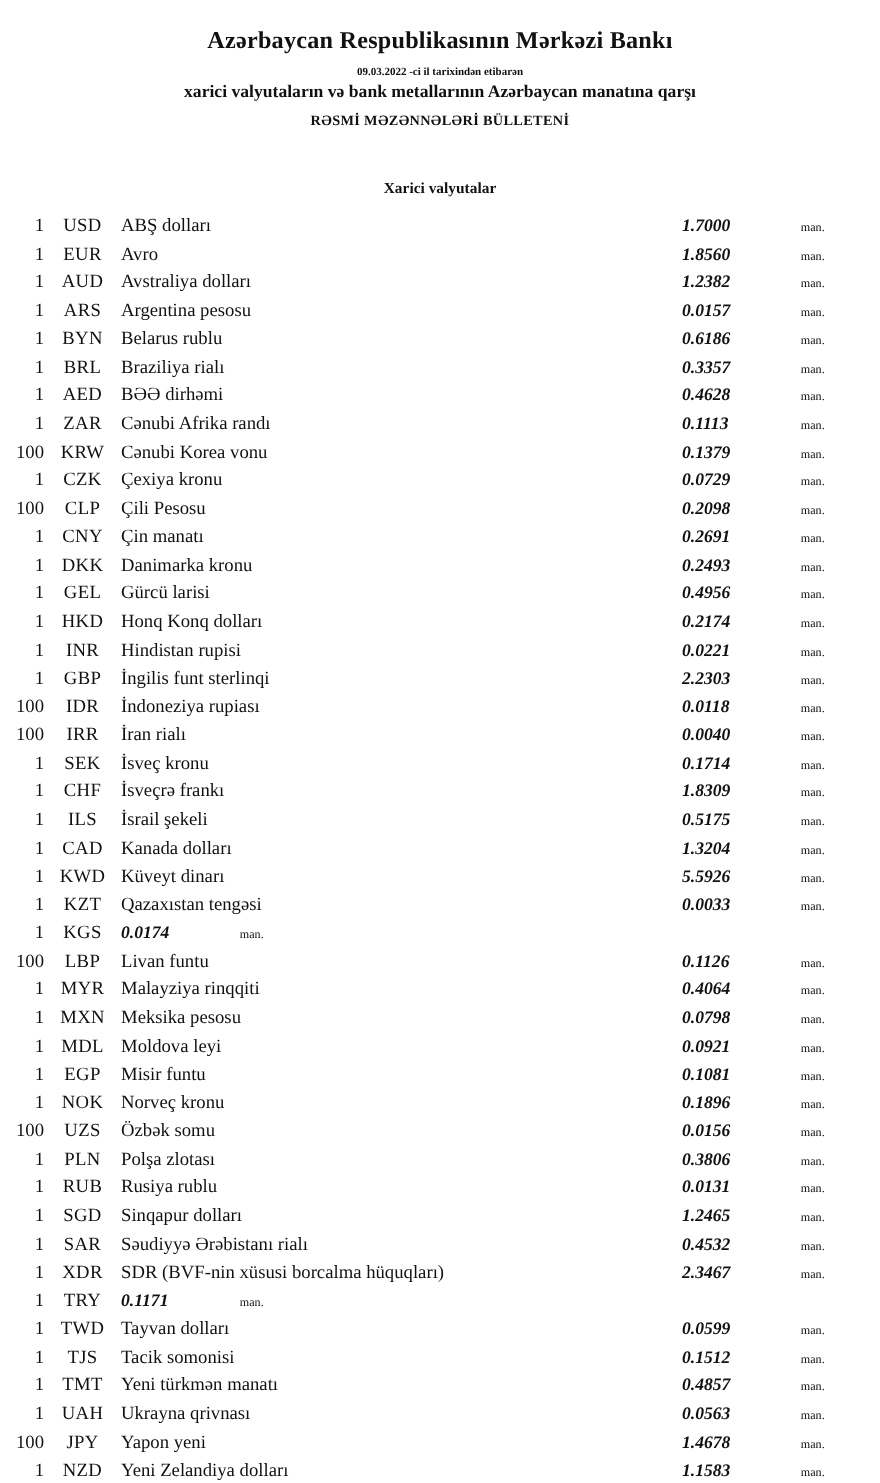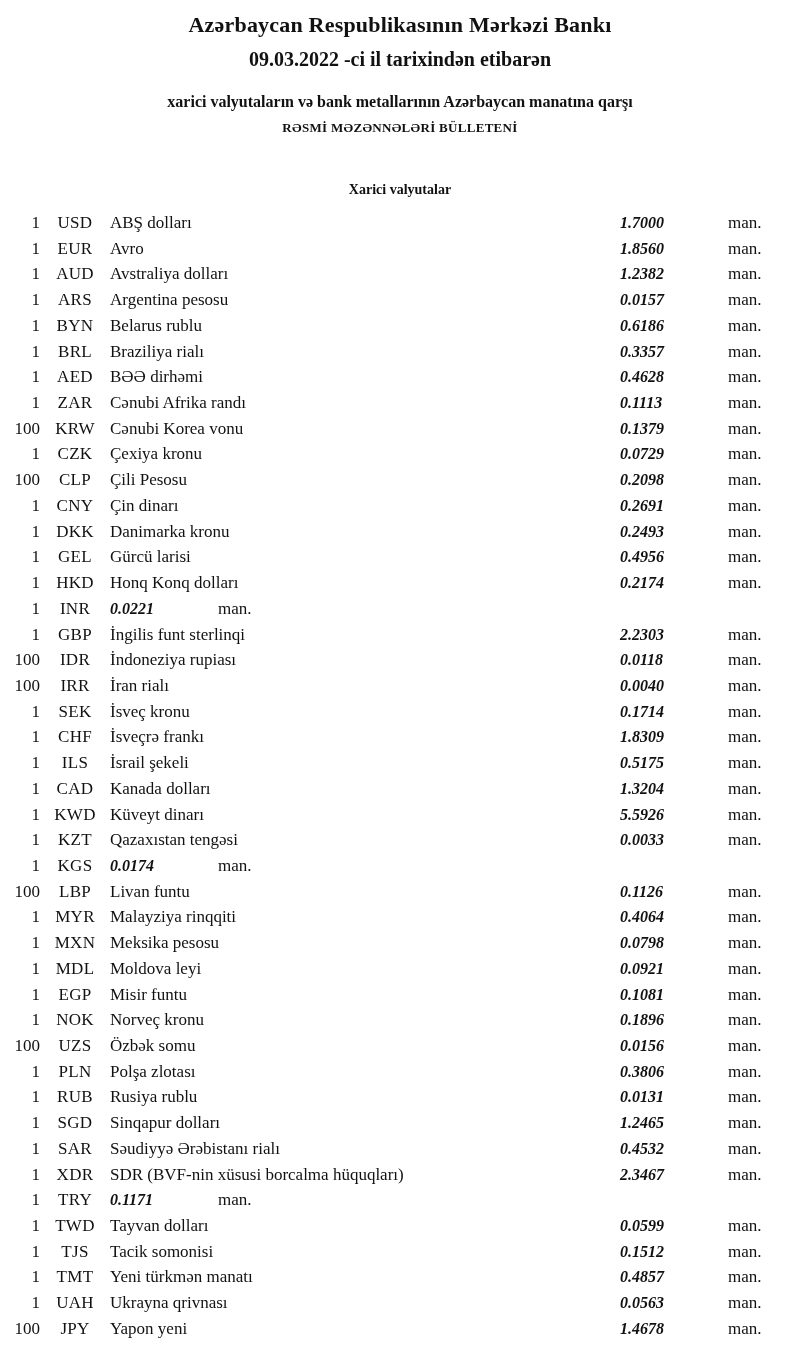--- a/index.html
+++ b/index.html
@@ -6,37 +6,37 @@
     margin: 0;
     padding: 0;
     background: #ffffff;
     font-family: "Liberation Serif", serif;
     color: #111111;
   }
   .page {
     width: 800px;
     height: 1348px;
     box-sizing: border-box;
-    padding-top: 12px;
+    padding-top: 24px;
     background: #ffffff;
     overflow: hidden;
   }
   .doc-title {
     text-align: center;
     font-size: 22px;
     font-weight: bold;
     margin: 0 0 10px 0;
     letter-spacing: 0.2px;
   }
   .doc-sub {
     text-align: center;
     font-weight: bold;
     margin: 0;
   }
-  .doc-sub.line1 { font-size: 20px; margin-bottom: 22px; }
+  .doc-sub.line1 { font-size: 10px; margin-bottom: 4px; }
   .doc-sub.line2 { font-size: 16px; margin-bottom: 9px; }
   .doc-sub.line3 { font-size: 13px; letter-spacing: 0.3px; }
   .section-title {
     text-align: center;
     font-weight: bold;
     font-size: 14px;
     margin: 46px 0 12px 0;
   }
   .rates-table {
     padding-left: 12px;
@@ -73,21 +73,21 @@
     font-weight: bold;
     font-style: italic;
     font-size: 16px;
   }
   .col-unit {
     width: 55px;
     flex: 0 0 auto;
     box-sizing: border-box;
     padding-left: 13px;
     text-align: left;
-    font-size: 17px;
+    font-size: 11px;
   }
 </style>
 </head>
 <body>
 
 <div class="page">
 
   <h1 class="doc-title">Azərbaycan Respublikasının Mərkəzi Bankı</h1>
   <p class="doc-sub line1">09.03.2022 -ci il tarixindən etibarən</p>
   <p class="doc-sub line2">xarici valyutaların və bank metallarının Azərbaycan manatına qarşı</p>
@@ -170,21 +170,21 @@
         <div class="row">
           <span class="col-nominal">100</span>
           <span class="col-code">CLP</span>
           <span class="col-name">Çili Pesosu</span>
           <span class="col-rate">0.2098</span>
           <span class="col-unit">man.</span>
         </div>
         <div class="row">
           <span class="col-nominal">1</span>
           <span class="col-code">CNY</span>
-          <span class="col-name">Çin dinarı</span>
+          <span class="col-name">Çin manatı</span>
           <span class="col-rate">0.2691</span>
           <span class="col-unit">man.</span>
         </div>
         <div class="row">
           <span class="col-nominal">1</span>
           <span class="col-code">DKK</span>
           <span class="col-name">Danimarka kronu</span>
           <span class="col-rate">0.2493</span>
           <span class="col-unit">man.</span>
         </div>
@@ -198,20 +198,21 @@
         <div class="row">
           <span class="col-nominal">1</span>
           <span class="col-code">HKD</span>
           <span class="col-name">Honq Konq dolları</span>
           <span class="col-rate">0.2174</span>
           <span class="col-unit">man.</span>
         </div>
         <div class="row">
           <span class="col-nominal">1</span>
           <span class="col-code">INR</span>
+          <span class="col-name">Hindistan rupisi</span>
           <span class="col-rate">0.0221</span>
           <span class="col-unit">man.</span>
         </div>
         <div class="row">
           <span class="col-nominal">1</span>
           <span class="col-code">GBP</span>
           <span class="col-name">İngilis funt sterlinqi</span>
           <span class="col-rate">2.2303</span>
           <span class="col-unit">man.</span>
         </div>

